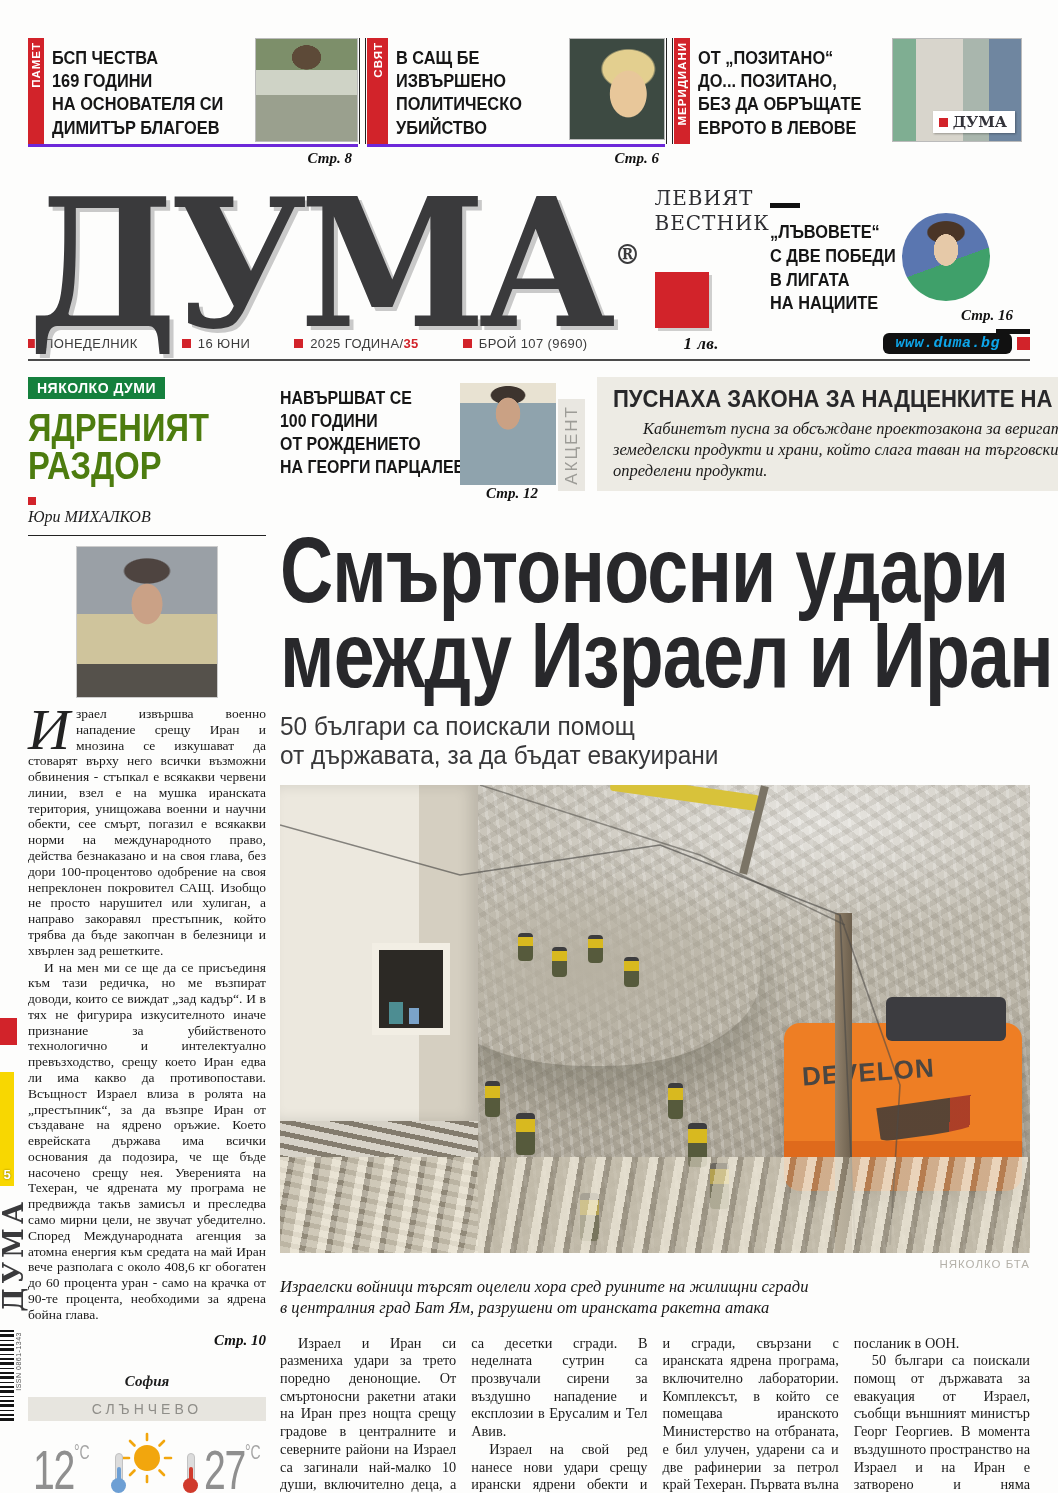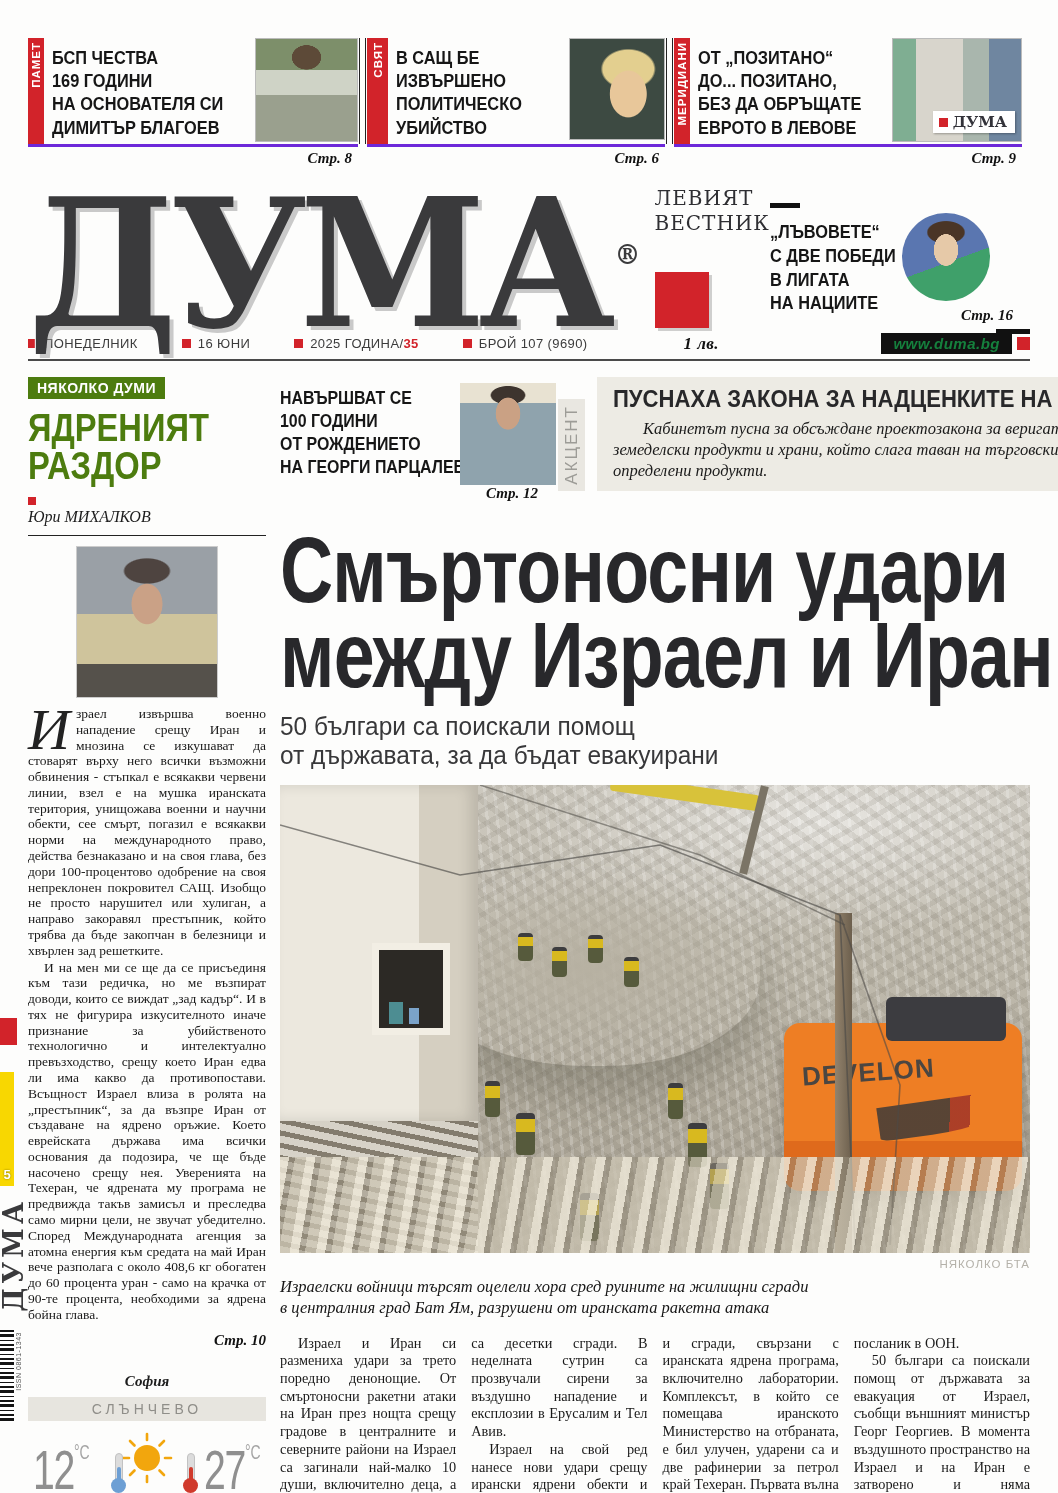--- a/index.html
+++ b/index.html
@@ -55,31 +55,31 @@
   .sport-page { position:absolute; right:17px; top:112px; text-align:right; }
   .sport-underline { position:absolute; right:0; top:134px; width:34px; height:5px; background:#111; }
 
   
   .dateline { display:flex; align-items:center; margin-top:2px; font-family:"Liberation Sans",sans-serif; font-size:13px; letter-spacing:.4px; color:#3c3c3c;text-align:center; }
   .dl-item { display:flex; align-items:center; margin-right:44px; }
   .dl-sq { width:9px; height:9px; background:#d2232a; margin-right:7px; }
   .dl-red { color:#d2232a; font-weight:bold; }
   .price { font-style:italic; font-weight:bold; font-family:"Liberation Serif",serif; font-size:17px; color:#111; margin-left:52px; }
   .site { margin-left:auto; display:flex; align-items:center; }
-  .site-bar { background:#111; color:#15803d; font-family:Liberation Sans, sans-serif; font-weight:bold; font-style:italic; font-size:15px; padding:2px 12px; letter-spacing:.5px; }
+  .site-bar { background:#111; color:#0ea5e9; font-family:Liberation Mono, monospace; font-weight:bold; font-style:italic; font-size:15px; padding:2px 12px; letter-spacing:.5px;border-radius:6px; }
   .site-sq { width:13px; height:13px; background:#d2232a; margin-left:5px; }
   .main-rule { border-top:2px solid #4a4a4a; margin-top:5px; }
 
   
   .main-grid { display:flex; margin-top:16px; }
   .left-col { width:238px; flex-shrink:0; }
   .right-col { width:750px; margin-left:14px; }
 
   
-  .op-badge { display:inline-block; background:#4d7c0f; color:#fff; font-family:"Liberation Sans",sans-serif; font-weight:bold; font-size:14px; letter-spacing:.5px; padding:3px 9px; }
+  .op-badge { display:inline-block; background:#15803d; color:#fff; font-family:"Liberation Sans",sans-serif; font-weight:bold; font-size:14px; letter-spacing:.5px; padding:3px 9px; }
   .op-title { margin-top:10px; font-size:38px; line-height:1.0; color:#4d7c0f; }
   .op-bullet { width:8px; height:8px; background:#d2232a; margin:12px 0 3px; }
   .op-author { font-style:italic; font-size:16px; }
   .op-rule { border-top:1.5px solid #222; margin:9px 0 10px; }
   .op-photo { width:142px; height:152px; margin:0 auto; background:
       radial-gradient(26px 34px at 50% 38%, #caa186 58%, transparent 61%),
       radial-gradient(40px 22px at 50% 16%, #4e4440 55%, transparent 60%),
       linear-gradient(180deg,#9aa0a6 0 45%, #cfc49c 45% 78%, #55514b 78% 100%); border:1px solid #ccc; }
   .op-text { margin-top:8px; font-size:13.5px; line-height:1.17; text-align:justify; color:#191919; }
   .op-drop { float:left; font-size:58px; line-height:44px; font-style:italic; padding:2px 6px 0 0; color:#222; }
@@ -227,21 +227,20 @@
           <div class="t-title cnd">
             <span class="cline">ОТ „ПОЗИТАНО“</span>
             <span class="cline">ДО... ПОЗИТАНО,</span>
             <span class="cline">БЕЗ ДА ОБРЪЩАТЕ</span>
             <span class="cline">ЕВРОТО В ЛЕВОВЕ</span>
           </div>
           <div class="t-photo ph-shop">
             <div class="shop-sign"><span class="sq"></span><span>ДУМА</span></div>
           </div>
         </div>
-        <div class="teaser-foot"><span class="pref">Стр. 9</span></div>
       </div>
     </div>
 
     <div class="masthead">
       <div class="logo"><span>ДУМА</span><span class="logo-reg">®</span></div>
       <div class="tag-block">
         <div class="tagline">
           <span style="display:block">ЛЕВИЯТ</span>
           <span style="display:block">ВЕСТНИК</span>
         </div>

